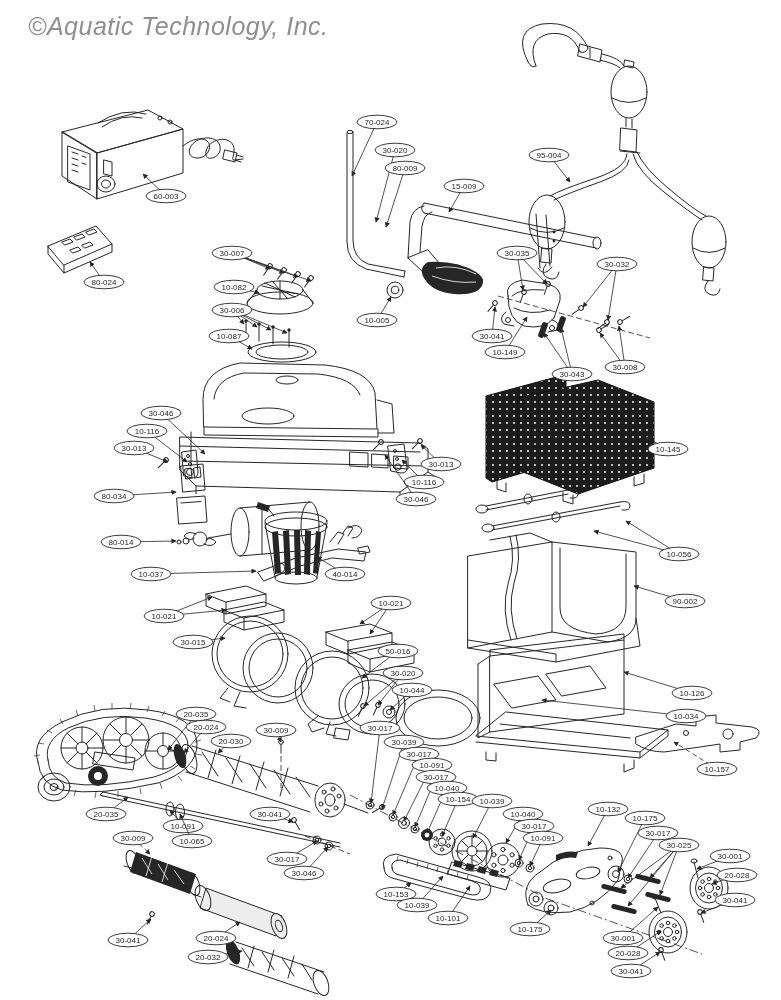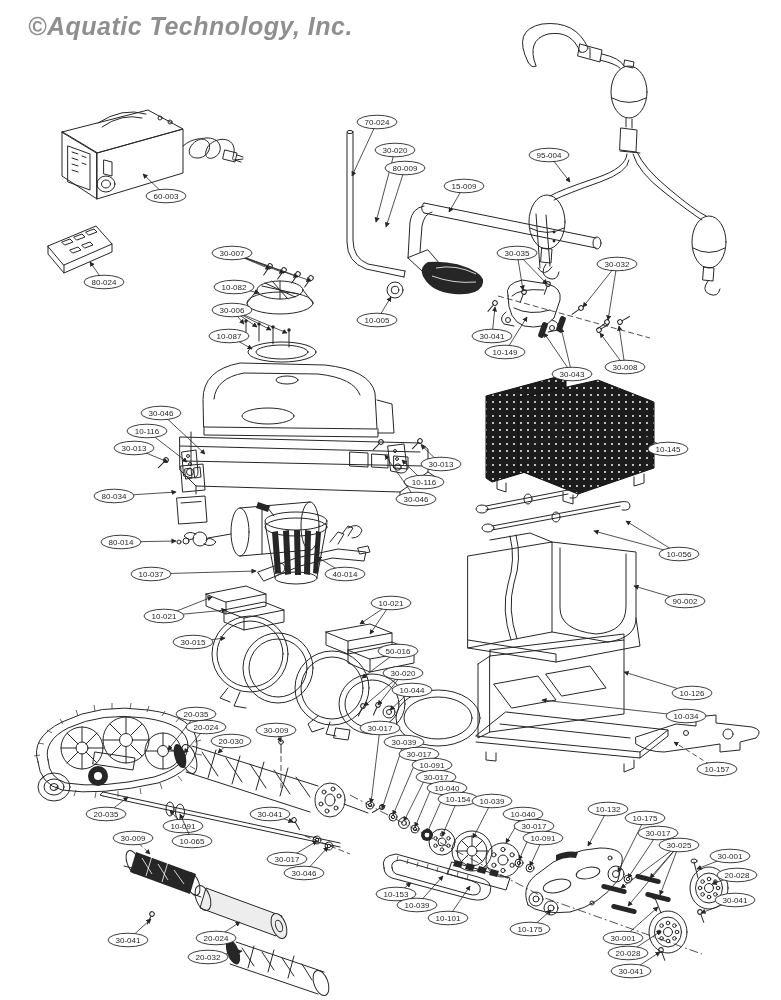--- a/index.html
+++ b/index.html
@@ -1,19 +1,19 @@
 <!DOCTYPE html>
 <html style="--ink: #262626; --title: #8f8f8f; --paper: #ffffff;"><head>
 <meta charset="utf-8">
 <style>
   :root { --ink:#262626; --title:#8f8f8f; --paper:#ffffff; }
   html,body { margin:0; padding:0; background:#fff; }
   .stage { position:relative; width:781px; height:1000px; background:var(--paper); overflow:hidden;
            font-family:"Liberation Sans", sans-serif; }
-  .title { position:absolute; left:28px; top:12px; font-style:italic; font-weight:700;
+  .title { position:absolute; left:28px; top:12px; font-style:italic; font-weight:400;
            font-size:25px; letter-spacing:.5px; color:var(--title); }
   svg { position:absolute; left:0; top:0; }
   .ln  { fill:none; stroke:var(--ink); stroke-width:1; stroke-linecap:round; stroke-linejoin:round; }
   .thin{ fill:none; stroke:var(--ink); stroke-width:.7; }
   .dk  { fill:var(--ink); stroke:none; }
   .lt  { fill:none; stroke:#ffffff; stroke-width:.8; }
   .gray{ fill:#ededed; stroke:var(--ink); stroke-width:1; }
   .dsh { fill:none; stroke:var(--ink); stroke-width:.8; stroke-dasharray:6 3; }
   .axis{ fill:none; stroke:var(--ink); stroke-width:.8; stroke-dasharray:9 3 2 3; }
   .leader { stroke:var(--ink); stroke-width:.8; fill:none; }

